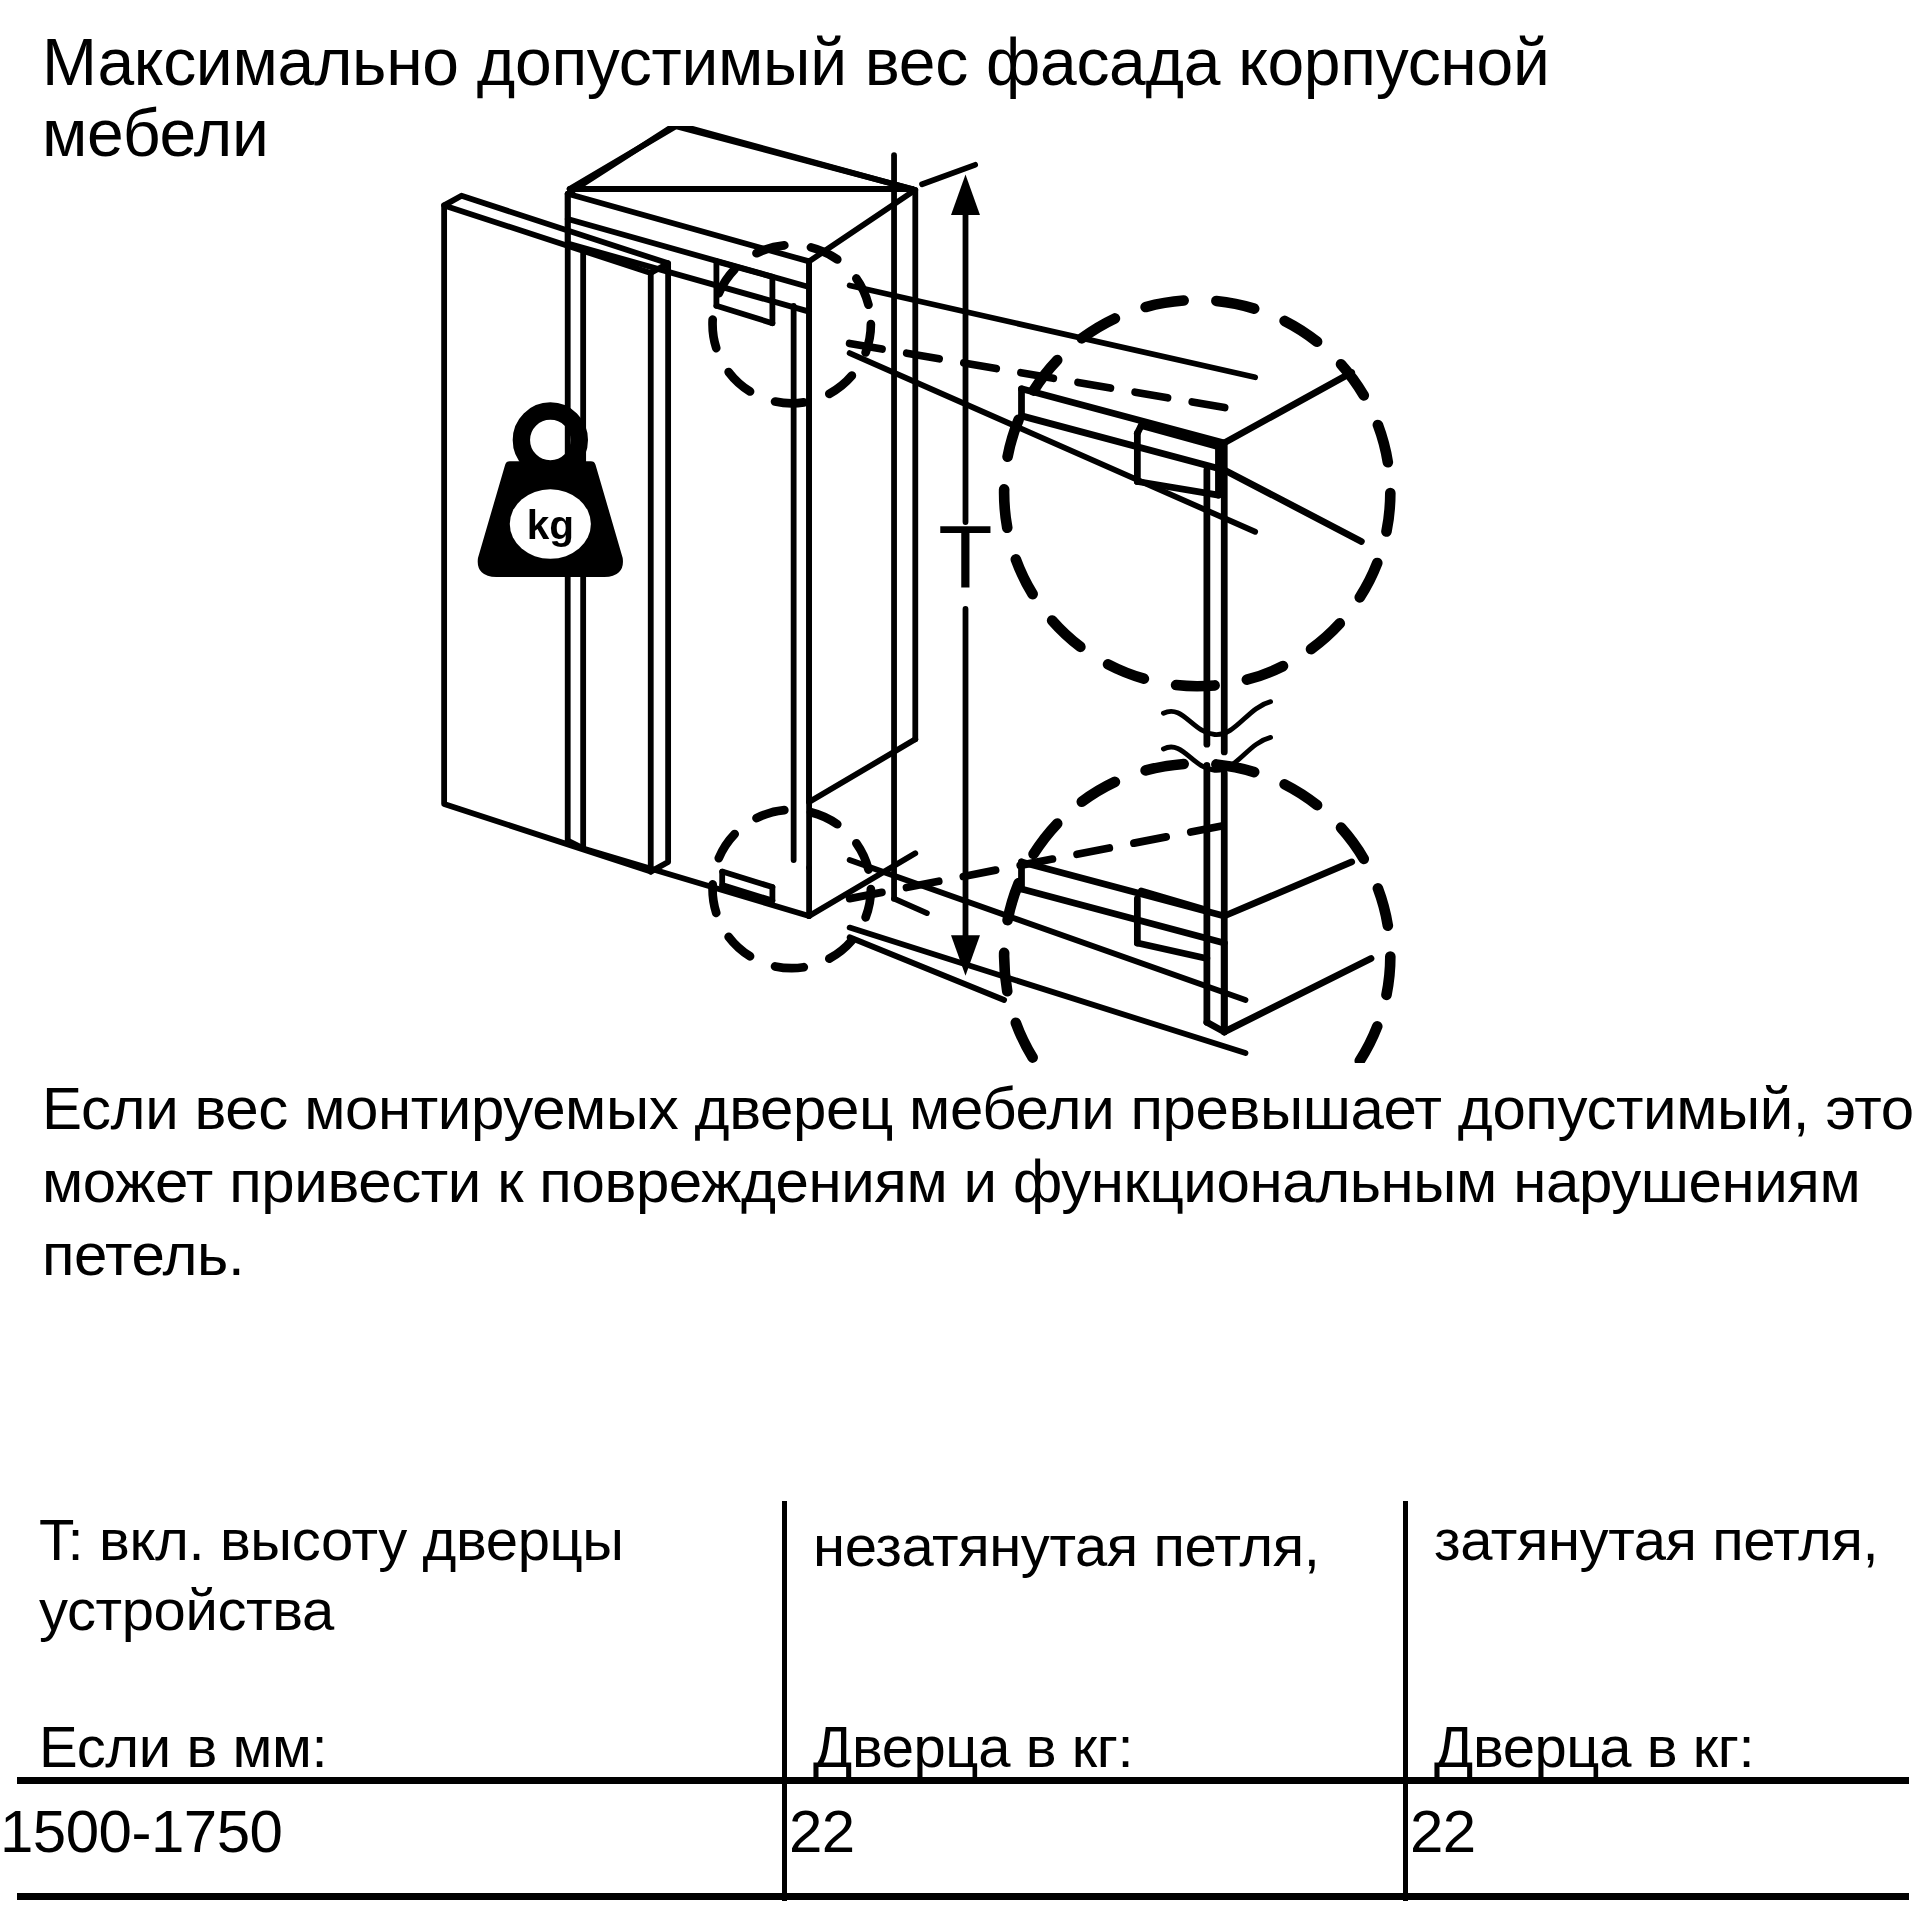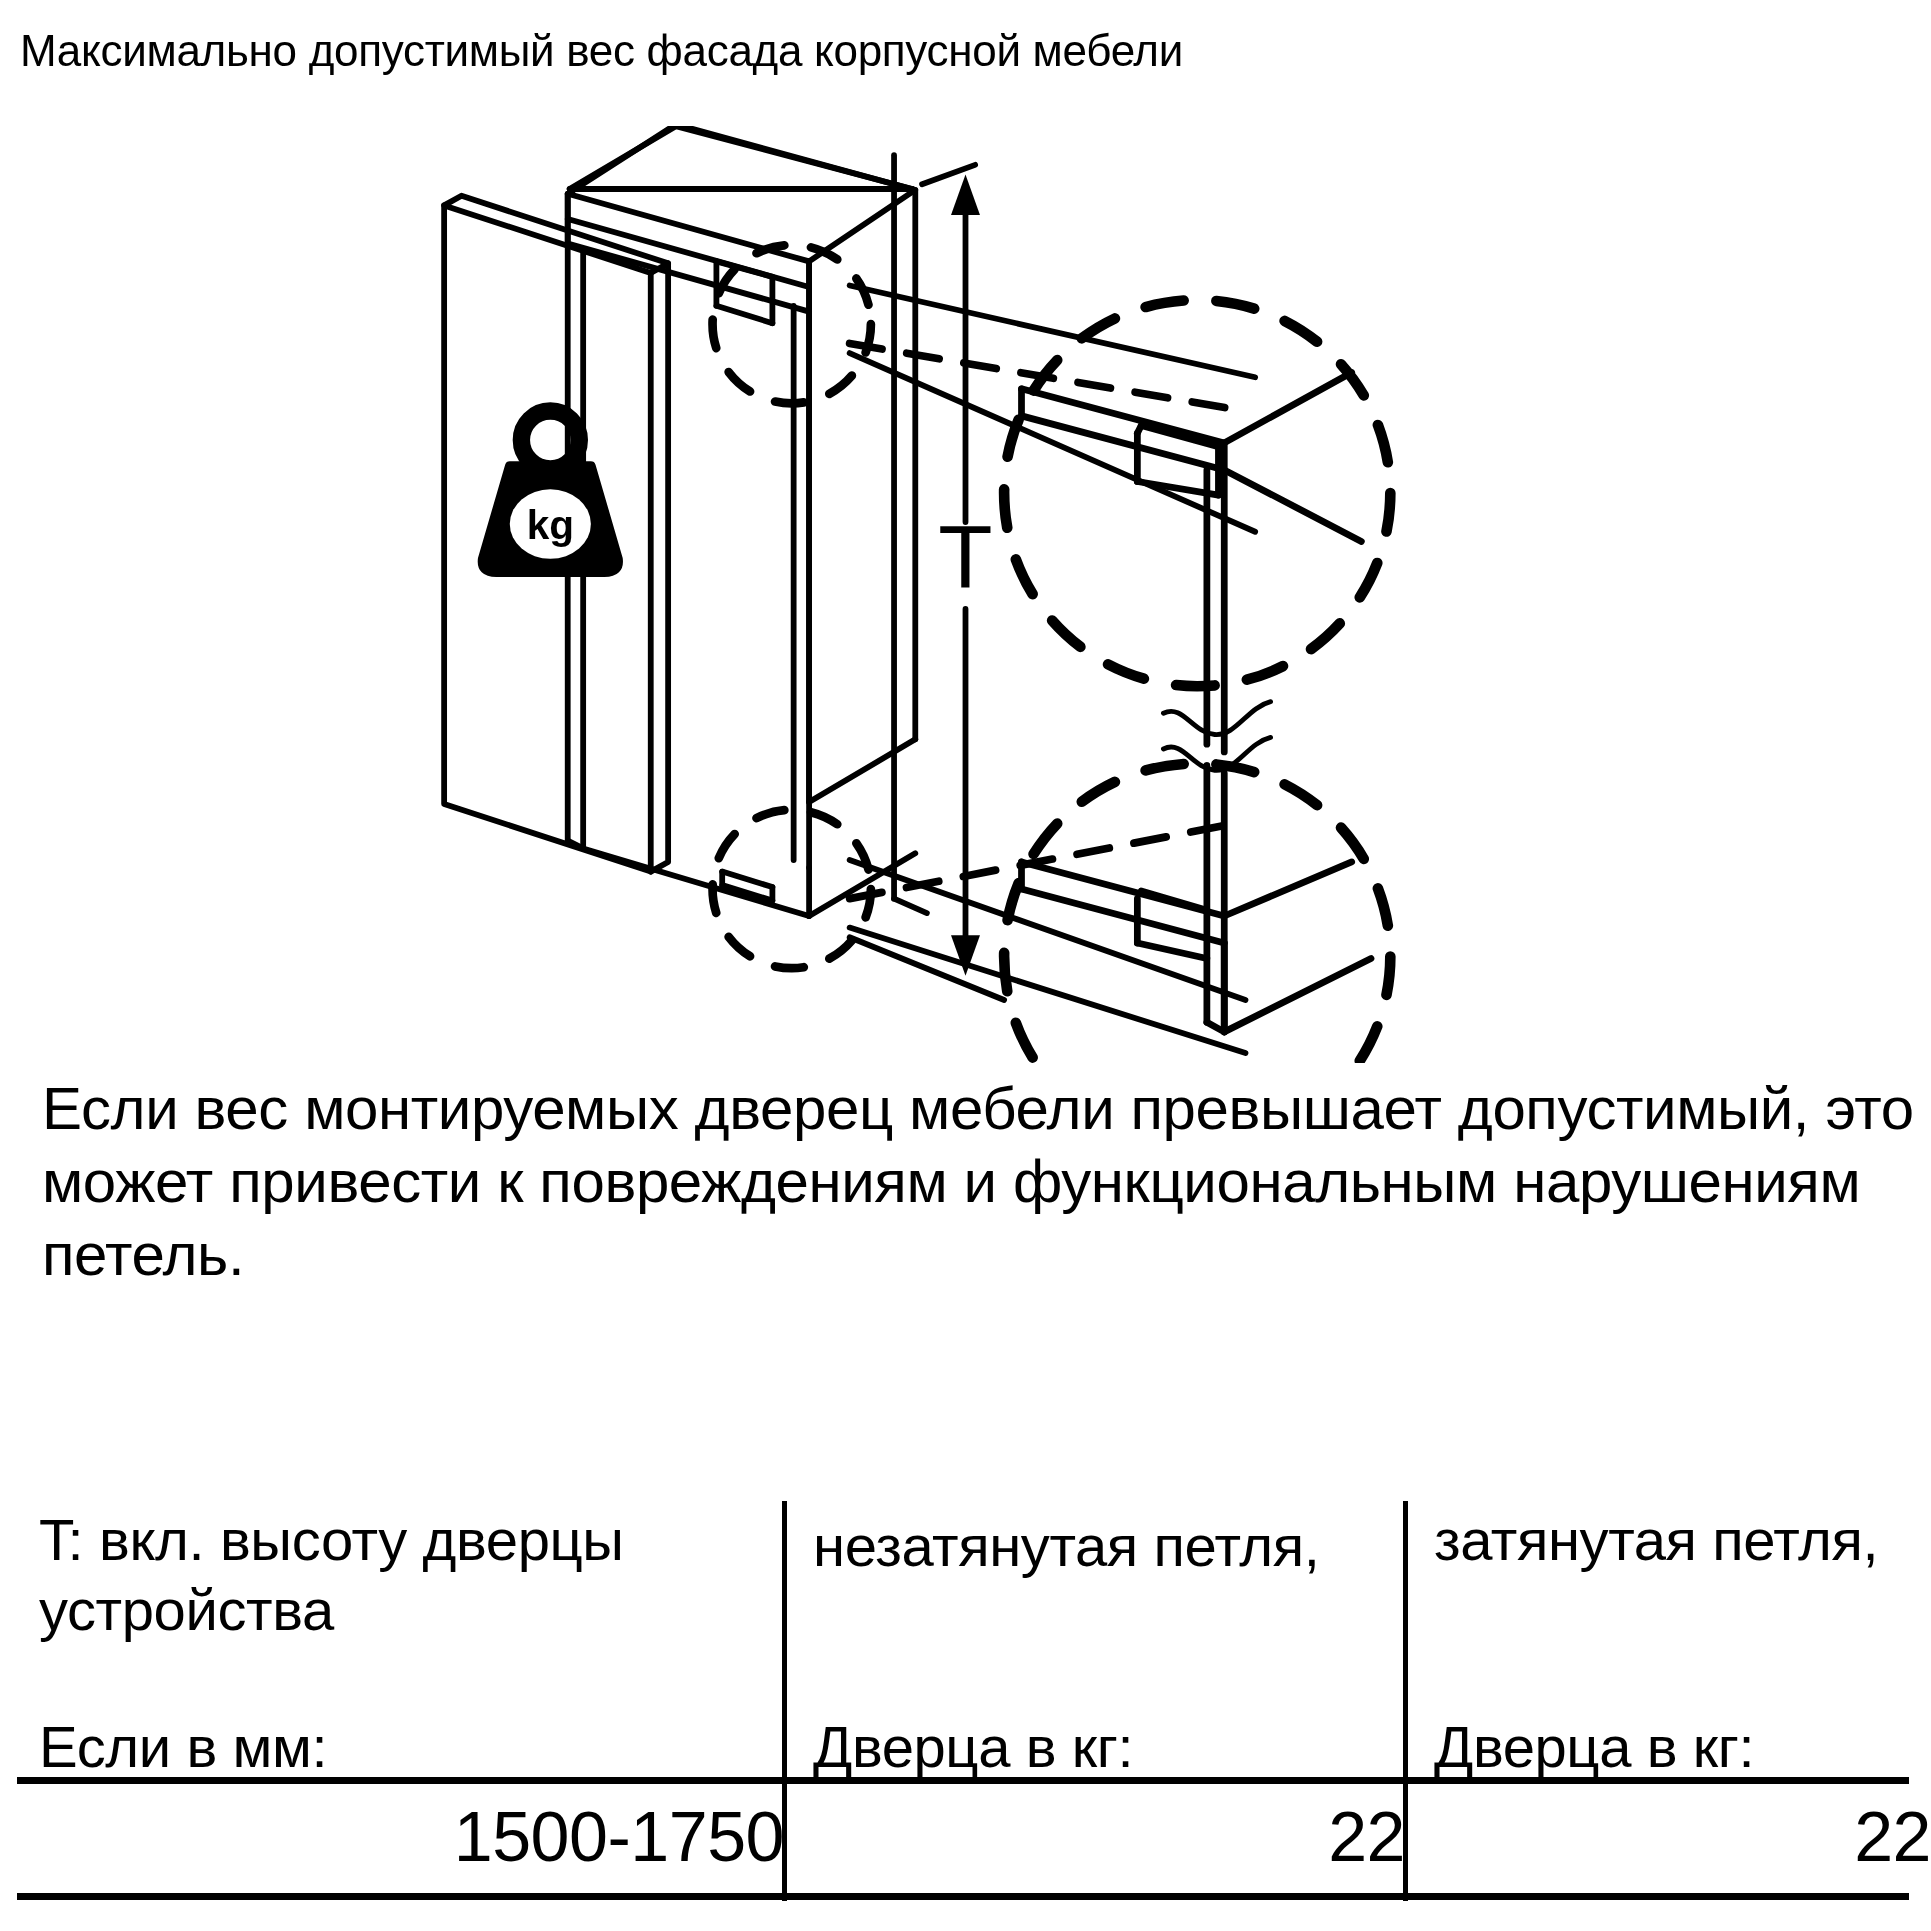--- a/index.html
+++ b/index.html
@@ -18,24 +18,24 @@
   #page {
     position: absolute;
     left: 0; top: 0;
     width: 1931px;
     height: 1931px;
   }
 
   
   .heading {
     position: absolute;
-    left: 20px;
+    left: 42px;
     top: 27px;
     width: 1728px;
-    font-size: 44px;
+    font-size: 66px;
     line-height: 1.08;
     font-weight: 400;
     letter-spacing: -0.3px;
     white-space: pre-line;
   }
 
   
   .diagram {
     position: absolute;
     left: 0px;
@@ -93,25 +93,25 @@
     font-weight: 400;
     letter-spacing: -0.4px;
   }
   .sub-c1 { left: 39px;  top: 217px; }
   .sub-c2 { left: 813px; top: 217px; }
   .sub-c3 { left: 1434px;top: 217px; }
 
   .data {
     position: absolute;
     top: 307px;
-    font-size: 70px;
+    font-size: 60px;
     line-height: 1;
     font-weight: 400;
     letter-spacing: -0.5px;
-    text-align: right;
+    text-align: left;
   }
   .data-c1 { left: 0px;    width: 784px; }
   .data-c2 { left: 789px;  width: 616px; }
   .data-c3 { left: 1410px; width: 521px; }
 </style>
 </head>
 <body>
 
 <div id="page">
 

